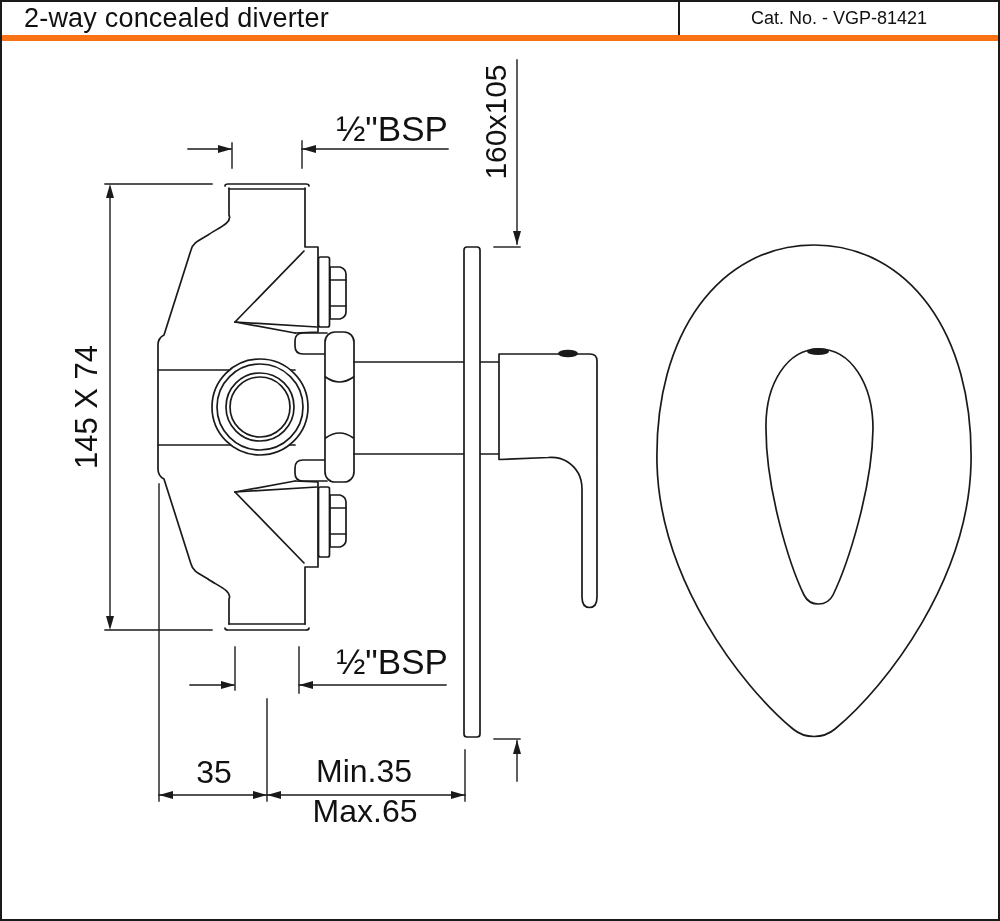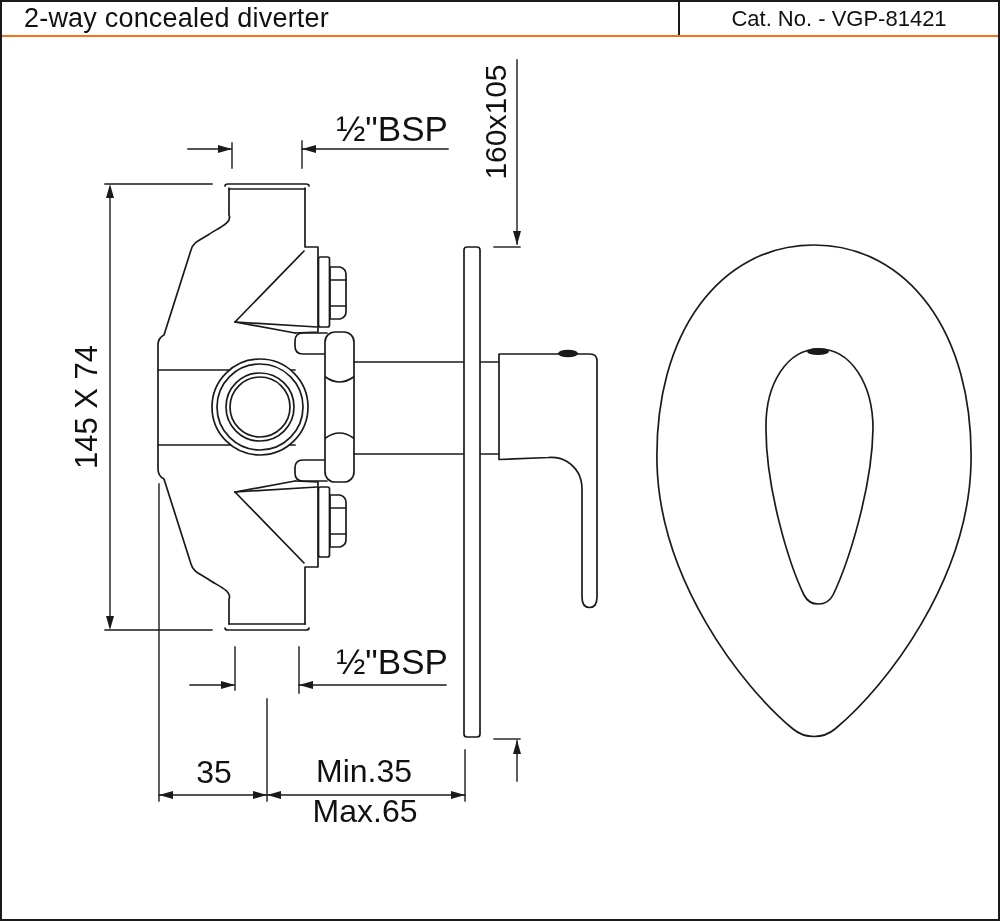--- a/index.html
+++ b/index.html
@@ -9,37 +9,37 @@
     background:#ffffff;
     font-family:"Liberation Sans","DejaVu Sans",sans-serif;
     color:#111;
     box-sizing:border-box;
     border:2px solid #1a1a1a;
     overflow:hidden;
   }
   .header{
     position:absolute;top:0;left:0;right:0;height:33px;
     display:flex;align-items:stretch;
-    border-bottom:2px solid #f97316;
+    border-bottom:6px solid #f97316;
     background:#fff;
     z-index:2;
   }
   .title-cell{
     flex:1 1 auto;
     display:flex;align-items:center;
     padding-left:22px;
     font-size:27px;
     letter-spacing:0.2px;
     white-space:nowrap;
   }
   .cat-cell{
     width:318px;flex:0 0 auto;
     display:flex;align-items:center;justify-content:center;
     border-left:2px solid #1a1a1a;
-    font-size:22px;
+    font-size:18px;
     white-space:nowrap;
   }
   svg.drawing{position:absolute;top:0;left:0;z-index:1;}
   svg text{fill:#111;}
 </style>
 </head>
 <body>
 
 <div class="page">
 

